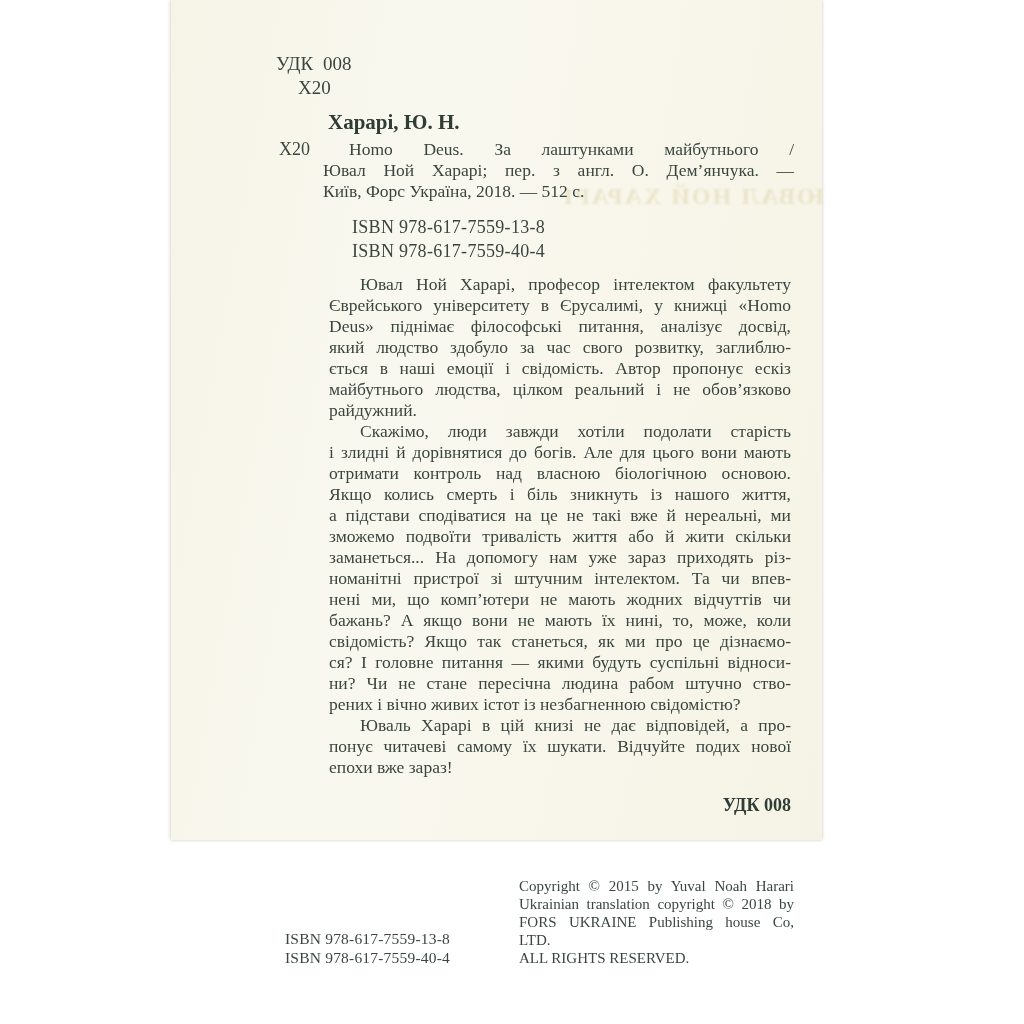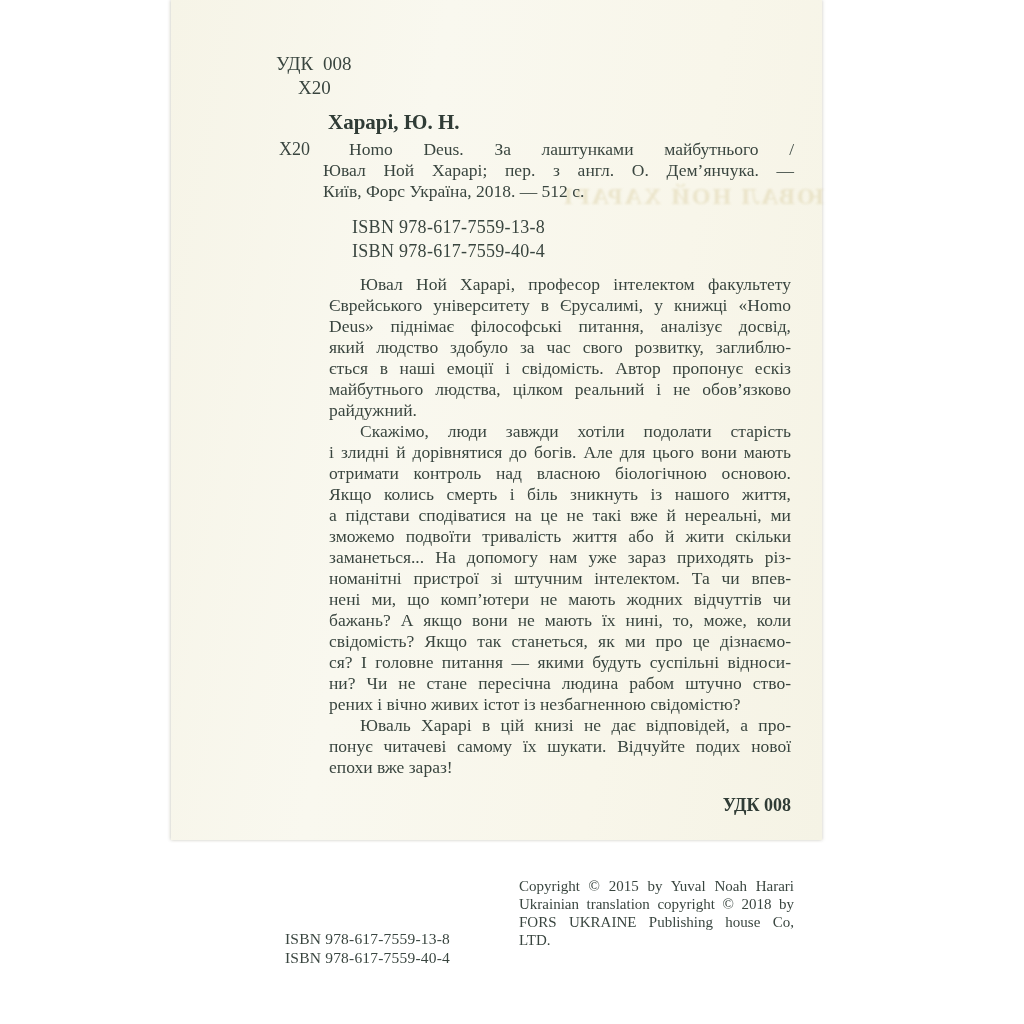--- a/index.html
+++ b/index.html
@@ -106,20 +106,21 @@
         <div class="jline last">епохи вже зараз!</div>
       </div>
 
     <div class="udk-bottom">УДК 008</div>
 
     <div class="copyright">
       <div class="c-english">
           <div class="jline">Copyright © 2015 by Yuval Noah Harari</div>
           <div class="jline">Ukrainian translation copyright © 2018 by</div>
           <div class="jline">FORS UKRAINE Publishing house Co, LTD.</div>
+          <div class="jline last">ALL RIGHTS RESERVED.</div>
         </div>
       <div class="c-credits">
           <div class="crow">
             <span class="csign">©</span>
             <div class="ctext">
               <div>Дем’янчук О., переклад українською, 2026</div>
             </div>
           </div>
         </div>
     </div>

